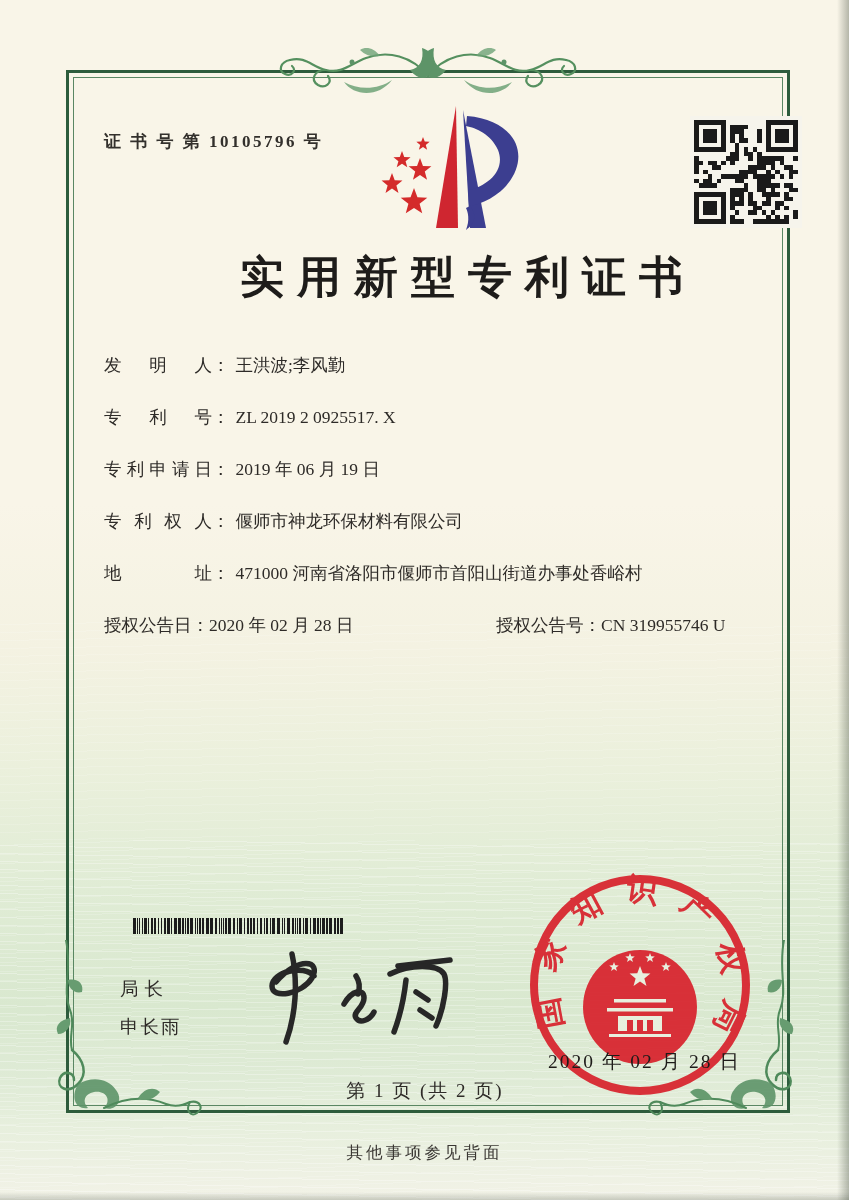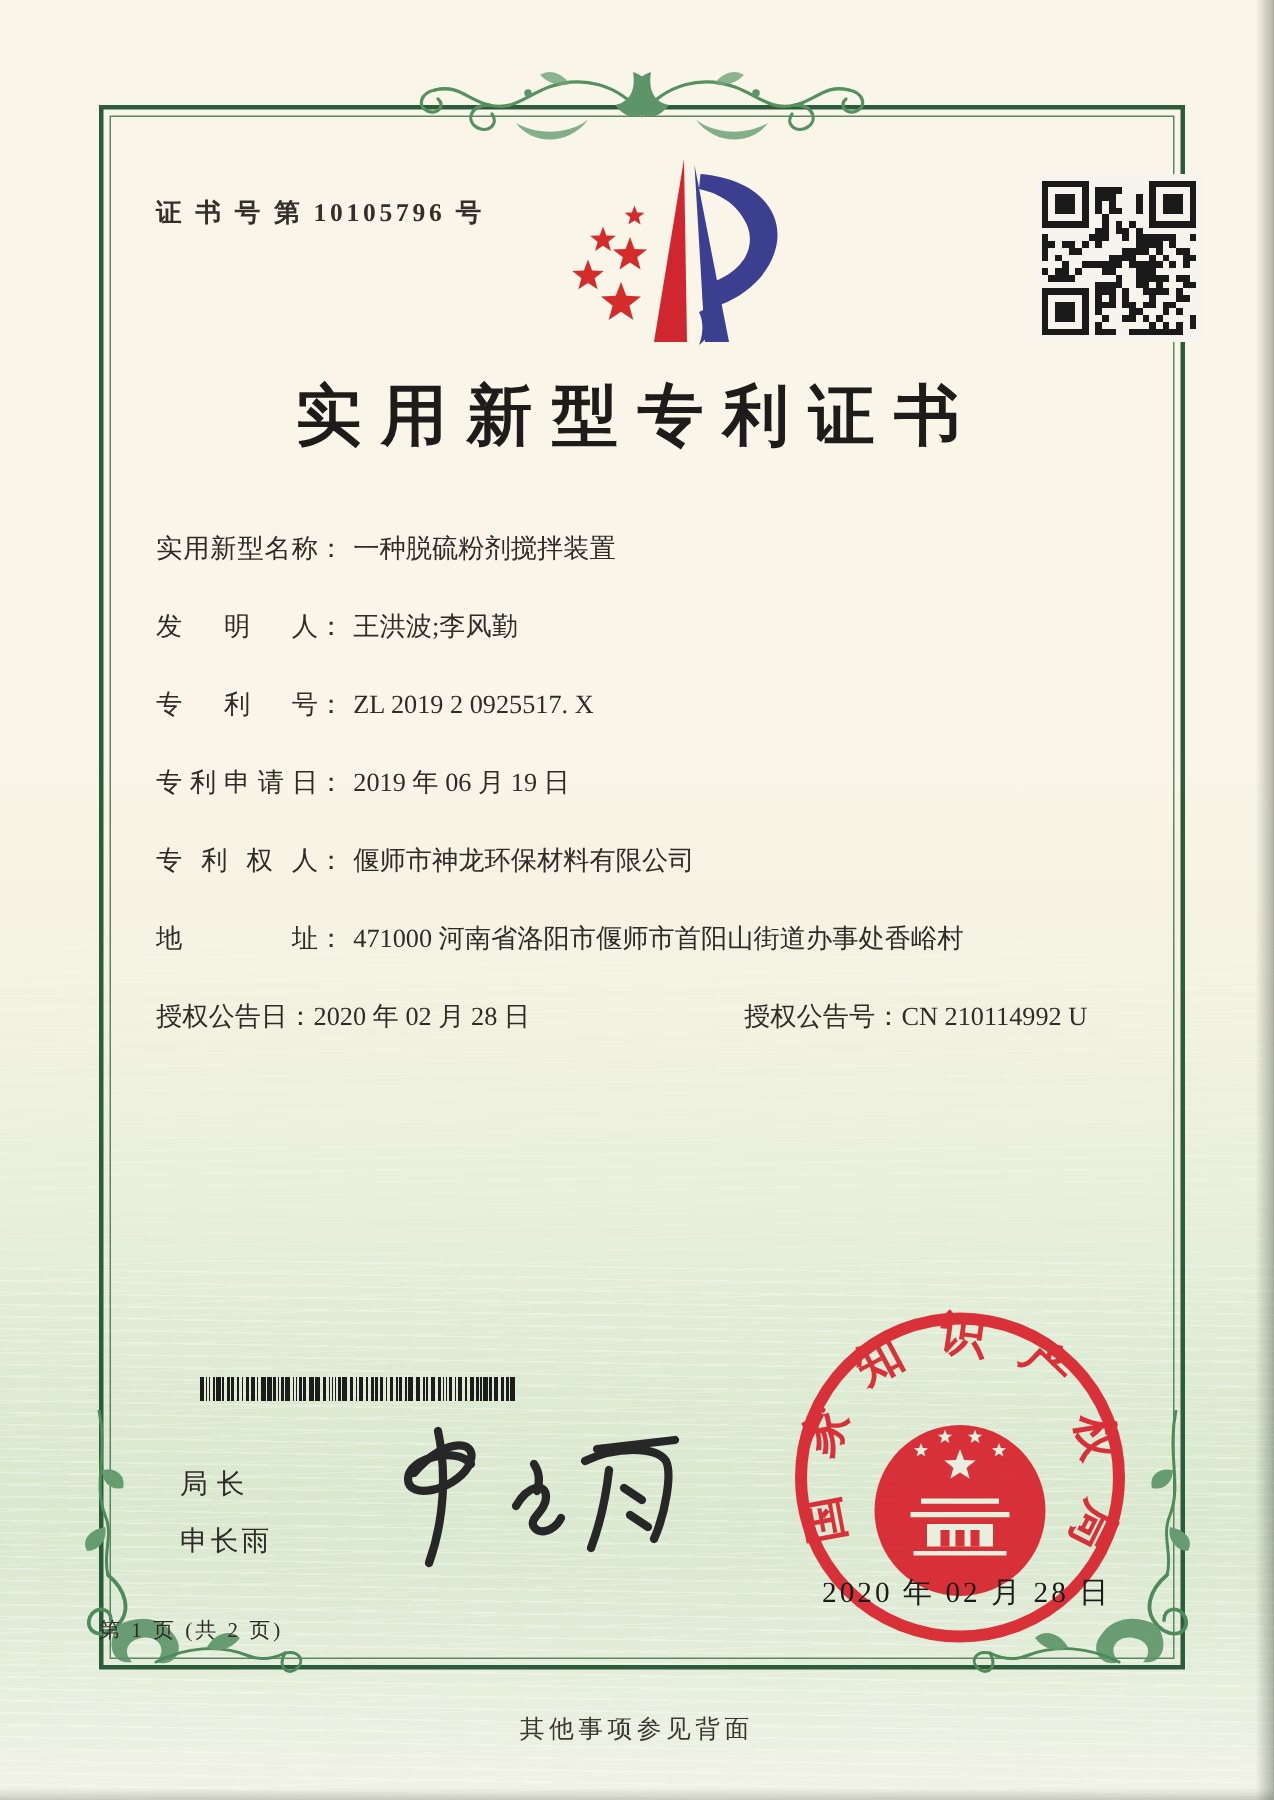--- a/index.html
+++ b/index.html
@@ -36,21 +36,21 @@
   .deco.corner-bl{left:54px;top:940px;}
   .deco.corner-br{left:646px;top:940px;transform:scaleX(-1);}
 
   .cert-number{position:absolute;left:104px;top:130px;font-size:17px;
     letter-spacing:2.5px;color:#33302c;font-weight:bold;}
 
   .logo{position:absolute;left:366px;top:104px;}
   .qr{position:absolute;left:690px;top:116px;}
 
   .title{position:absolute;left:66px;top:248px;width:718px;text-align:center;
-    font-size:44px;font-weight:600;letter-spacing:13px;color:#1e1c1a;}
+    font-size:44px;font-weight:600;letter-spacing:13px;color:#1e1c1a;padding-left:43px;}
 
   .fields{position:absolute;left:104px;top:352px;width:680px;font-size:17.5px;color:#2e2b28;}
   .field-row{height:52px;line-height:26px;white-space:nowrap;}
   .field-label{display:inline-block;width:108px;text-align:justify;text-align-last:justify;}
   .field-colon{display:inline-block;margin-right:6px;}
   .grant-row{height:52px;line-height:26px;display:flex;gap:40px;}
   .grant-pair.first{width:352px;}
 
   .paragraphs{position:absolute;left:104px;top:698px;width:664px;
     font-size:17.5px;line-height:33.5px;color:#2e2b28;text-align:justify;}
@@ -59,22 +59,22 @@
   .barcode{position:absolute;left:133px;top:918px;}
 
   .sig-title{position:absolute;left:120px;top:976px;font-size:18.5px;color:#2e2b28;letter-spacing:6px;}
   .sig-name{position:absolute;left:120px;top:1014px;font-size:18.5px;color:#2e2b28;letter-spacing:2px;}
   .signature-svg{position:absolute;left:248px;top:948px;}
 
   .seal{position:absolute;left:523px;top:868px;opacity:.93;}
   .seal-date{position:absolute;left:548px;top:1048px;font-size:19.5px;color:#1d1b19;
     letter-spacing:2px;white-space:nowrap;}
 
-  .page-footer{position:absolute;left:66px;top:1078px;width:718px;
-    font-size:14px;letter-spacing:2px;color:#2e2b28;}
+  .page-footer{position:absolute;left:66px;top:1078px;width:718px;text-align:center;
+    font-size:19px;letter-spacing:2px;color:#2e2b28;}
   .back-note{position:absolute;left:0;top:1142px;width:849px;text-align:center;
     font-size:16.5px;letter-spacing:3px;color:#3a3733;}
 </style>
 </head>
 <body>
 
 <div class="paper">
 
   <div class="waves w1"></div>
   <div class="waves w2"></div>
@@ -314,40 +314,37 @@
         <rect x="1" y="17" width="7" height="7"></rect>
         <rect x="2" y="18" width="5" height="5" fill="#f6f4ec"></rect>
         <rect x="3" y="19" width="3" height="3"></rect>
       </g>
   </svg>
 
   <div class="title">实用新型专利证书</div>
 
   <div class="fields">
     <div class="field-row">
-      <span class="field-label">实用新型名称</span><span class="field-colon">：</span><span>一种脱硫粉剂搅拌装置</span>
-    </div>
-    <div class="field-row">
       <span class="field-label">发明人</span><span class="field-colon">：</span><span>王洪波;李风勤</span>
     </div>
     <div class="field-row">
       <span class="field-label">专利号</span><span class="field-colon">：</span><span>ZL 2019 2 0925517. X</span>
     </div>
     <div class="field-row">
       <span class="field-label">专利申请日</span><span class="field-colon">：</span><span>2019 年 06 月 19 日</span>
     </div>
     <div class="field-row">
       <span class="field-label">专利权人</span><span class="field-colon">：</span><span>偃师市神龙环保材料有限公司</span>
     </div>
     <div class="field-row">
       <span class="field-label">地址</span><span class="field-colon">：</span><span>471000 河南省洛阳市偃师市首阳山街道办事处香峪村</span>
     </div>
     <div class="grant-row">
       <span class="grant-pair first"><span>授权公告日</span><span>：</span><span>2020 年 02 月 28 日</span></span>
-      <span class="grant-pair"><span>授权公告号</span><span>：</span><span>CN 210114992 U</span></span>
+      <span class="grant-pair"><span>授权公告号</span><span>：</span><span>CN 319955746 U</span></span>
     </div>
   </div>
 
   <div class="paragraphs">
   </div>
 
   <svg class="barcode" width="214" height="16" viewBox="0 0 214 16" shape-rendering="crispEdges">
     <g id="barcodeBars" fill="#1c1c1c">
         <rect x="0" y="0" width="3" height="16"></rect>
         <rect x="4" y="0" width="1" height="16"></rect>

